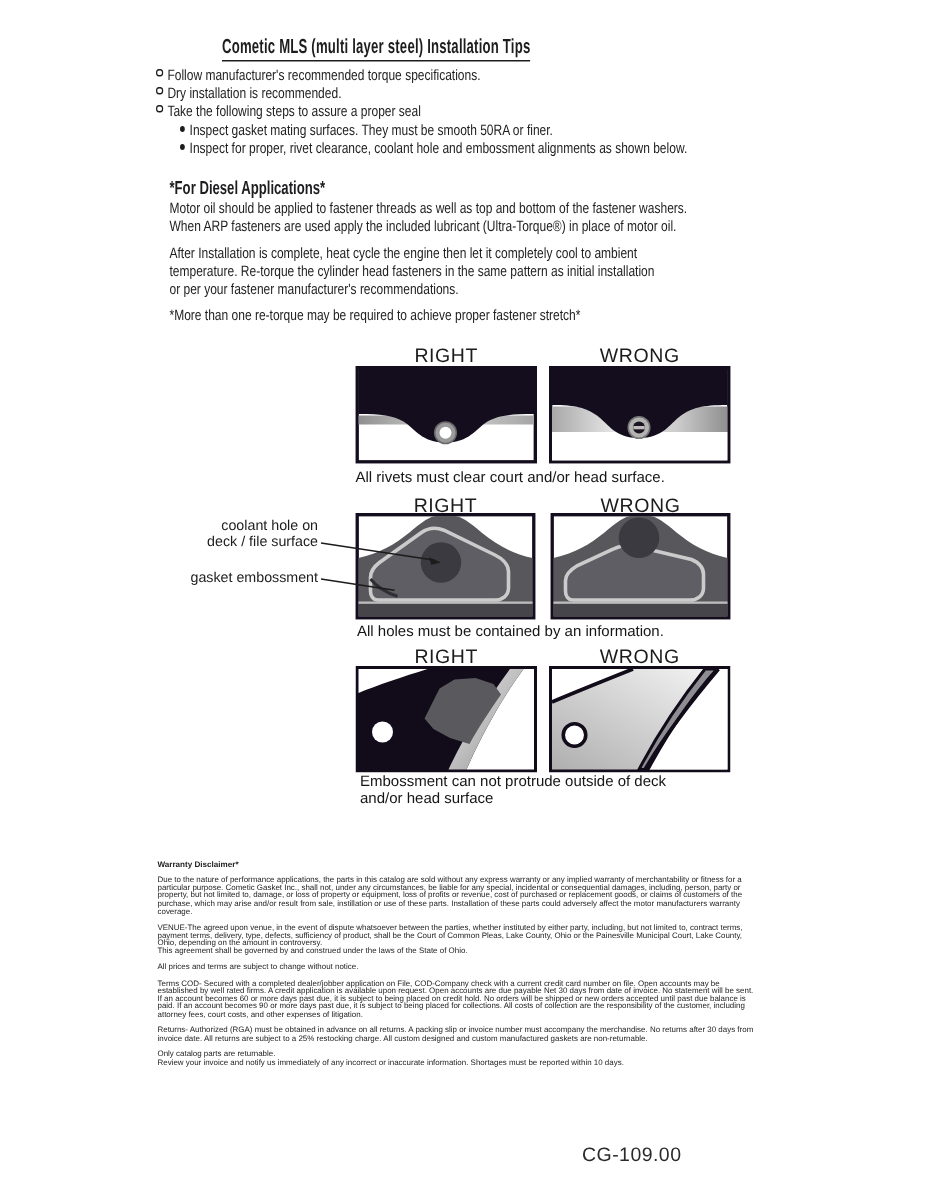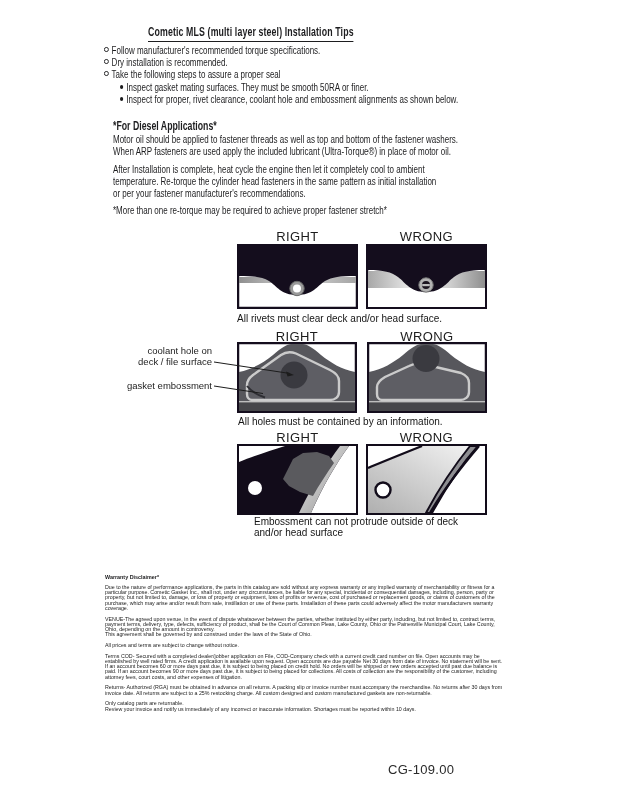--- a/index.html
+++ b/index.html
@@ -101,21 +101,21 @@
       <rect x="1" y="1" width="119" height="63" fill="#ffffff" stroke="#140d1d" stroke-width="2.5"></rect>
       <rect x="2" y="27" width="117" height="17" fill="url(#band2)"></rect>
       <rect x="2" y="44" width="117" height="19" fill="#ffffff"></rect>
       <path d="M2,2 H119 V26 C102,26 95,28 88,33 C80,39 76,48 60,48 C44,48 40,39 32,33 C25,28 18,26 2,26 Z" fill="#140d1d"></path>
       <circle cx="60" cy="41" r="7.2" fill="#b3b3b3" stroke="#757575" stroke-width="1"></circle>
       <circle cx="60" cy="41" r="4" fill="#1c1520"></circle>
       <rect x="56.2" y="40" width="7.6" height="2.2" fill="#bdbdbd"></rect>
     </svg>
   </div>
 
-  <div class="abs dcaption" style="left:237px;top:313px;width:260px;">All rivets must clear deck and/or head surface.</div>
+  <div class="abs dcaption" style="left:237px;top:313px;width:260px;">All rivets must clear court and/or head surface.</div>
 
   <div class="abs dlabel" style="left:237px;top:329px;width:120px;">RIGHT</div>
   <div class="abs dlabel" style="left:367px;top:329px;width:120px;">WRONG</div>
 
   <div class="abs callout" style="left:98px;top:346px;width:114px;">coolant hole on
 deck / file surface</div>
   <div class="abs callout" style="left:98px;top:381px;width:114px;">gasket embossment</div>
 
   <div class="imgbox" style="left:237px;top:342px;">
     <svg width="120" height="71" viewBox="0 0 120 71">
@@ -179,21 +179,21 @@
       <rect x="1" y="1" width="119" height="69" fill="url(#strip2)" stroke="#120c1a" stroke-width="2"></rect>
       <path d="M2,2 H56 C36,10 16,18 2,24 Z" fill="#ffffff"></path>
       <path d="M2,24 C16,18 36,10 56,2" fill="none" stroke="#120c1a" stroke-width="2.4"></path>
       <path d="M113,2 H119 V69 H64 C78,45 96,22 113,2 Z" fill="#ffffff"></path>
       <path d="M104,2 C88,22 72,46 60,69 L66,69 C79,45 95,21 112,2 Z" fill="#8e8e92" stroke="#120c1a" stroke-width="2"></path>
       <path d="M113,2 C96,22 78,45 64,69" fill="none" stroke="#120c1a" stroke-width="2.4"></path>
       <circle cx="17" cy="46" r="7.5" fill="#ffffff" stroke="#120c1a" stroke-width="2.4"></circle>
     </svg>
   </div>
 
-  <div class="abs dcaption" style="left:254px;top:516px;width:260px;">Embossment can not protrude outside of deck
+  <div class="abs dcaption" style="left:240px;top:516px;width:260px;">Embossment can not protrude outside of deck
 and/or head surface</div>
 
   <div class="abs fineblock" style="left:105px;top:574px;">
     <div class="fine-h">Warranty Disclaimer*</div>
     <p class="fine">Due to the nature of performance applications, the parts in this catalog are sold without any express warranty or any implied warranty of merchantability or fitness for a particular purpose.  Cometic Gasket Inc., shall not, under any circumstances, be liable for any special, incidental or consequential damages, including, person, party or property, but not limited to, damage, or loss of property or equipment, loss of profits or revenue, cost of purchased or replacement goods, or claims of customers of the purchase, which may arise and/or result from sale, instillation or use of these parts.  Installation of these parts could adversely affect the motor manufacturers warranty coverage.</p>
     <p class="fine">VENUE-The agreed upon venue, in the event of dispute whatsoever between the parties, whether instituted by either party, including, but not limited to, contract terms, payment terms, delivery, type, defects, sufficiency of product, shall be the Court of Common Pleas, Lake County, Ohio or the Painesville Municipal Court, Lake County, Ohio, depending on the amount in controversy.
 This agreement shall be governed by and construed under the laws of the State of Ohio.</p>
     <p class="fine">All prices and terms are subject to change without notice.</p>
     <p class="fine">Terms COD- Secured with a completed dealer/jobber application on File, COD-Company check with a current credit card number on file.  Open accounts may be established by well rated firms.  A credit application is available upon request.  Open accounts are due payable Net 30 days from date of invoice.  No statement will be sent.  If an account becomes 60 or more days past due, it is subject to being placed on credit hold.  No orders will be shipped or new orders accepted until past due balance is paid.  If an account becomes 90 or more days past due, it is subject to being placed for collections.  All costs of collection are the responsibility of the customer, including attorney fees, court costs, and other expenses of litigation.</p>
     <p class="fine">Returns- Authorized (RGA) must be obtained in advance on all returns.  A packing slip or invoice number must accompany the merchandise.  No returns after 30 days from invoice date.  All returns are subject to a 25% restocking charge.  All custom designed and custom manufactured gaskets are non-returnable.</p>

